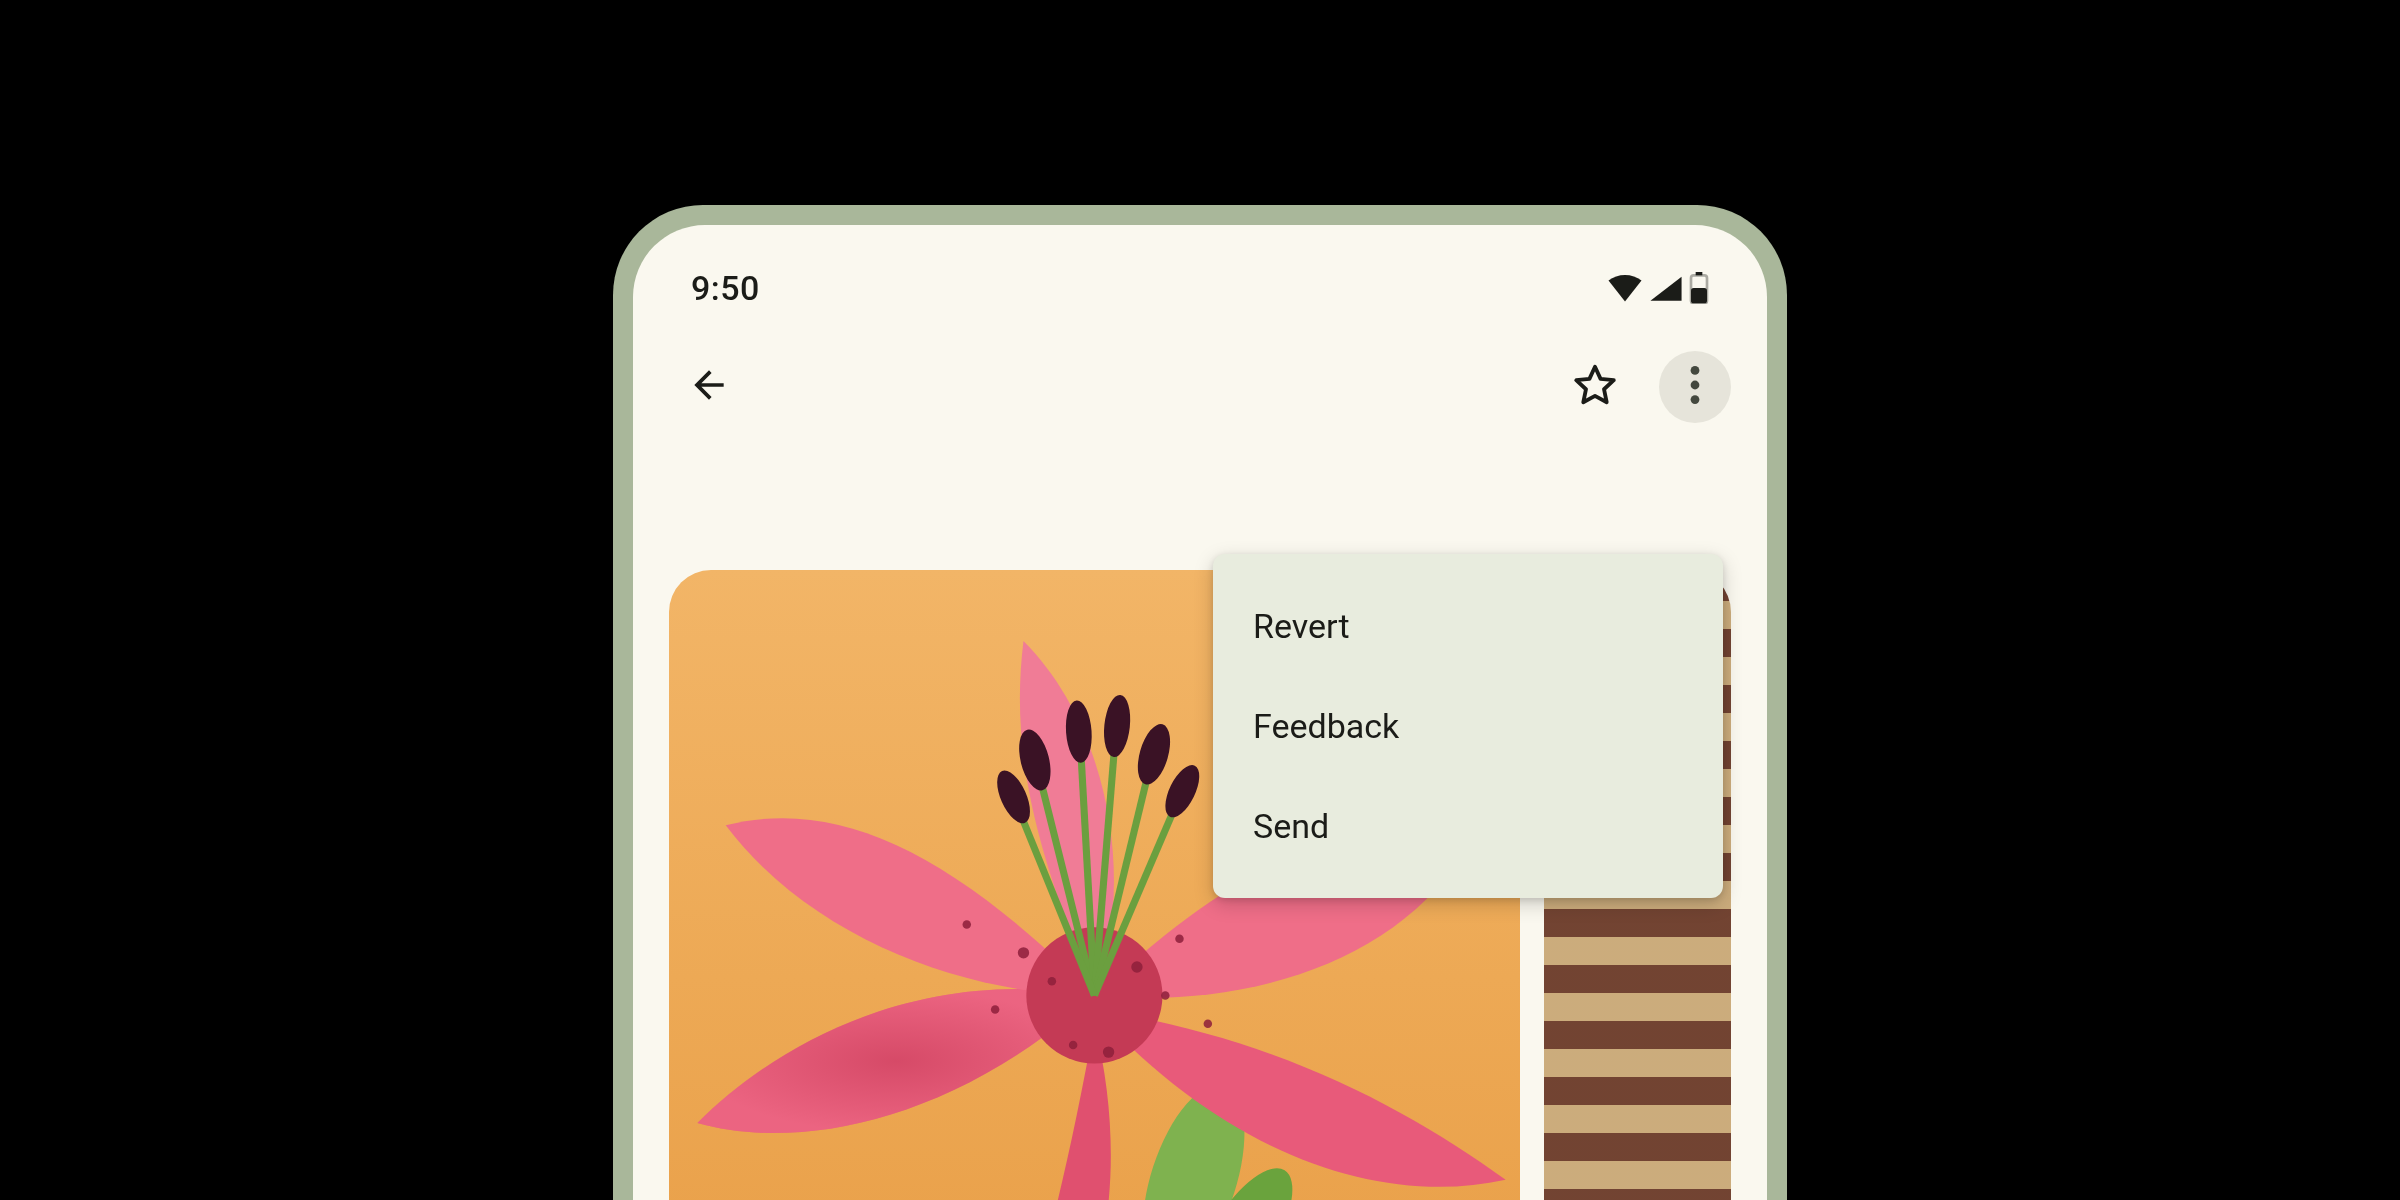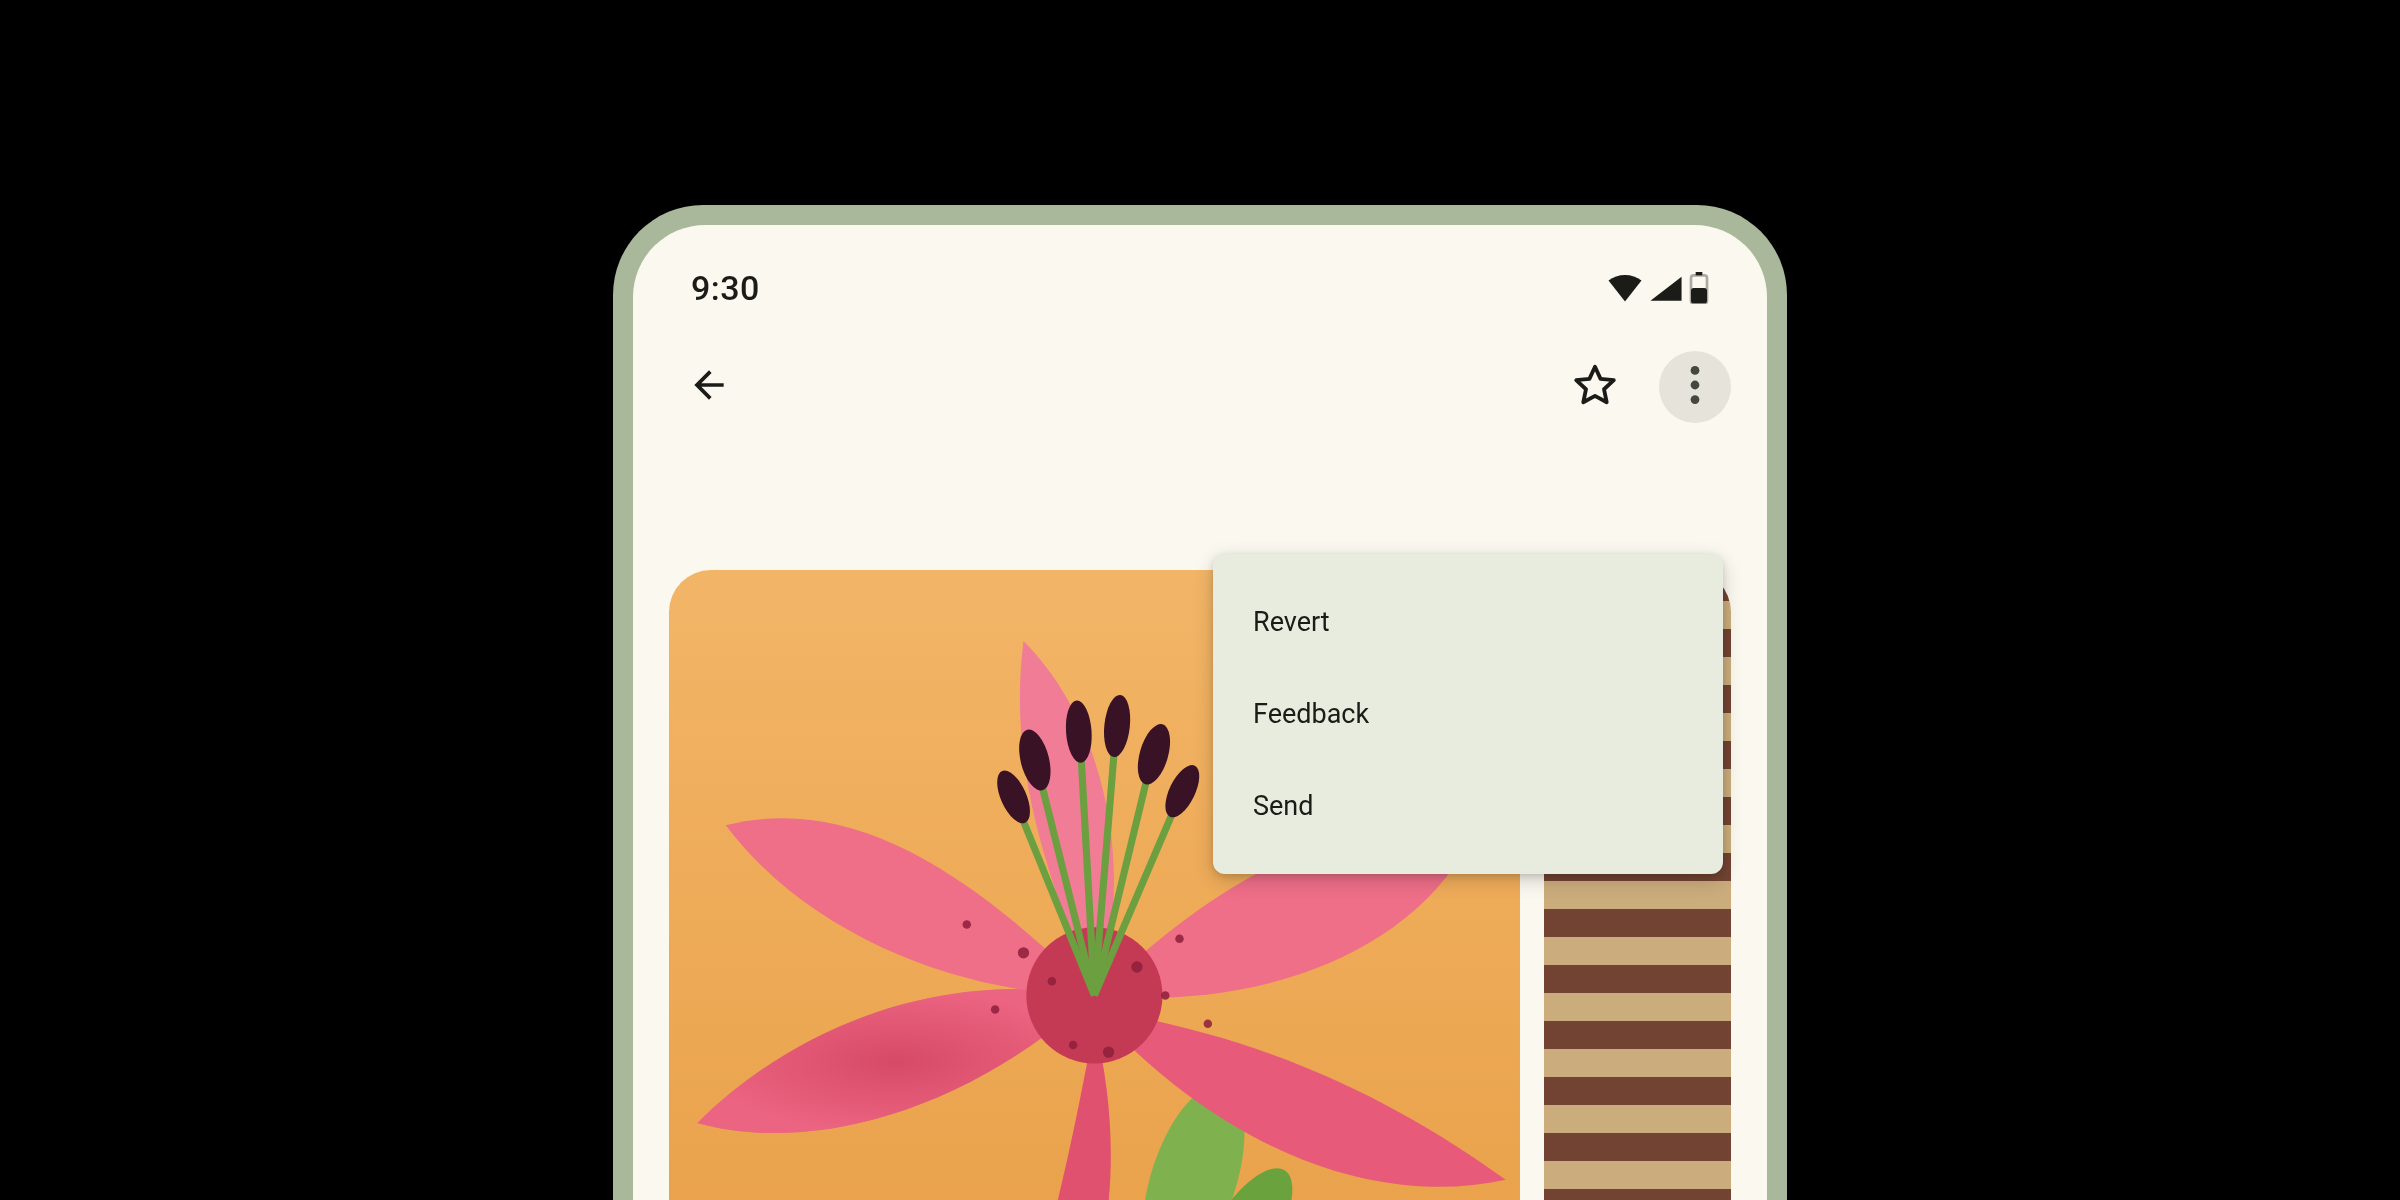--- a/index.html
+++ b/index.html
@@ -123,34 +123,34 @@
       right: 44px;
       width: 510px;
       background: #e8ecde;
       border-radius: 12px;
       box-shadow: 0 6px 20px rgba(0,0,0,0.18), 0 2px 6px rgba(0,0,0,0.12);
       padding: 22px 0;
       z-index: 10;
     }
     .menu-item {
       padding: 30px 40px;
-      font-size: 27px;
+      font-size: 34px;
       color: #1b1c18;
       cursor: pointer;
       font-weight: 400;
     }
   </style>
 </head>
 <body>
 
 <div class="phone-frame">
   <div class="phone-screen">
 
     <div class="status-bar">
-      <div class="status-time">9:30</div>
+      <div class="status-time">9:50</div>
       <div class="status-icons">
         <span>
           <svg width="36" height="28" viewBox="0 0 24 18">
             <path d="M12 18 L1 4 C7 -1 17 -1 23 4 Z" fill="#1b1c18"></path>
           </svg>
         </span>
         <span>
           <svg width="34" height="28" viewBox="0 0 24 18">
             <path d="M1 18 L23 18 L23 1 Z" fill="#1b1c18"></path>
           </svg>

